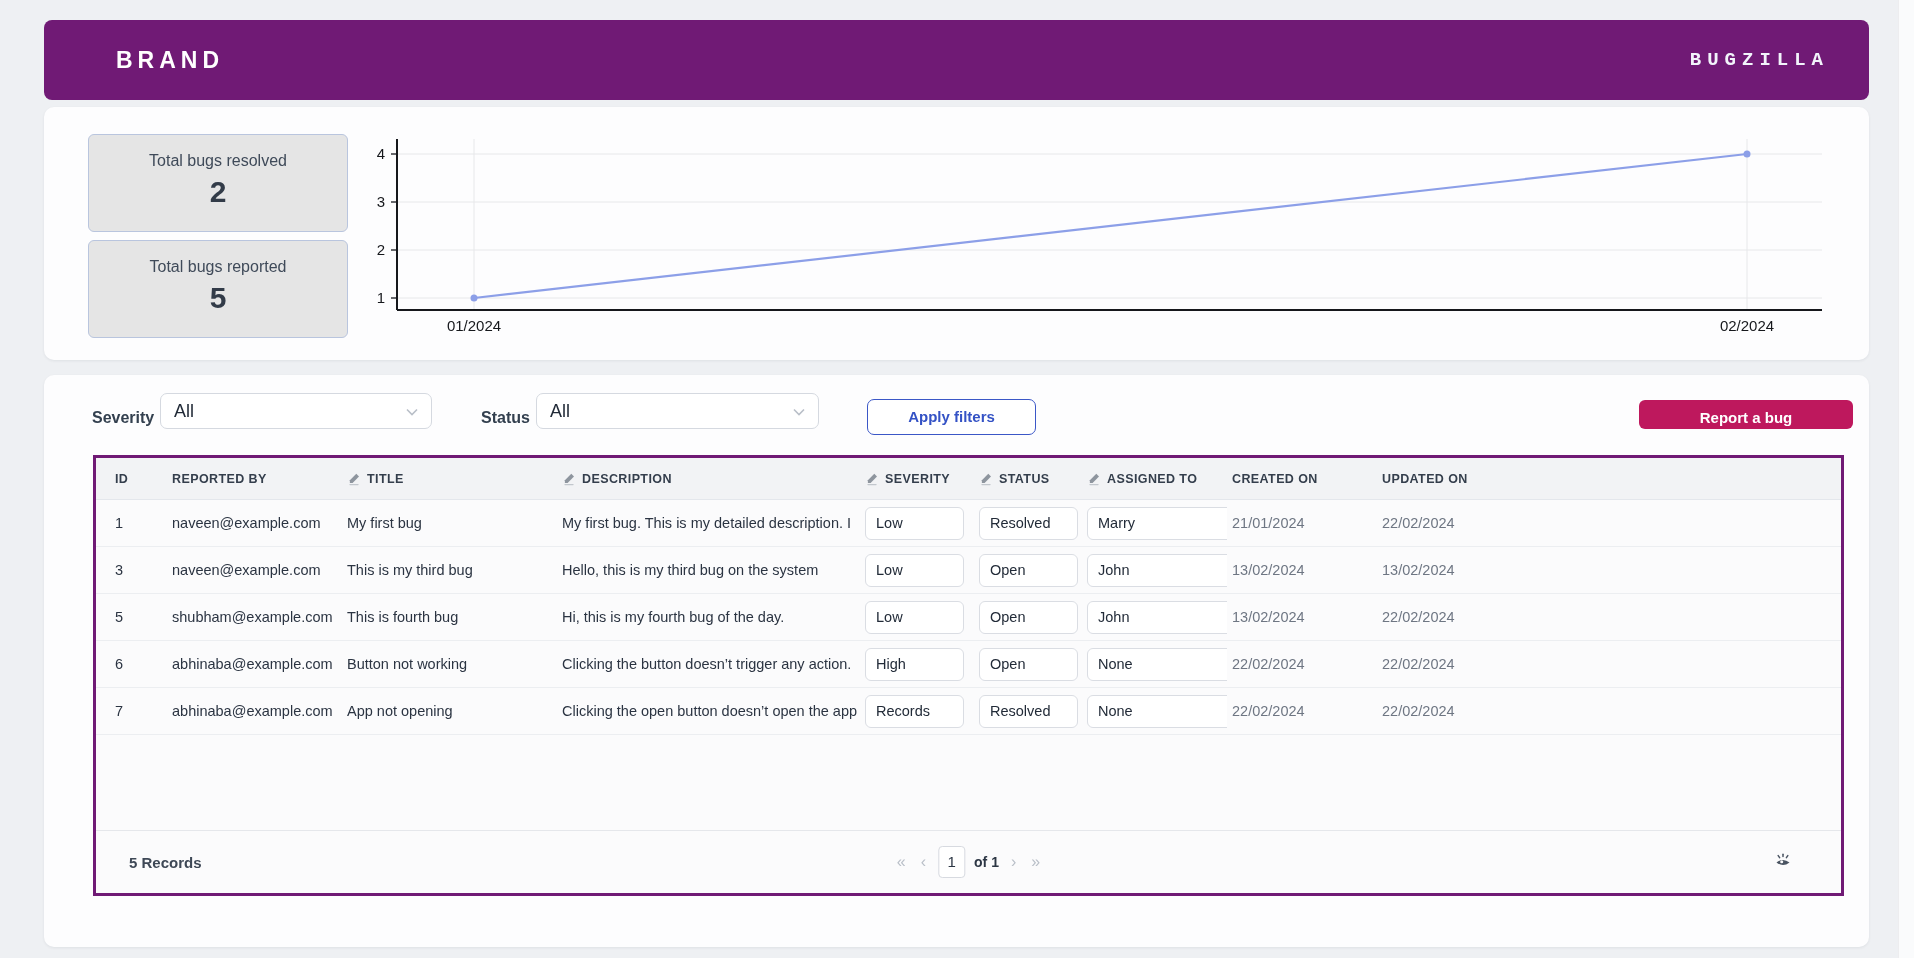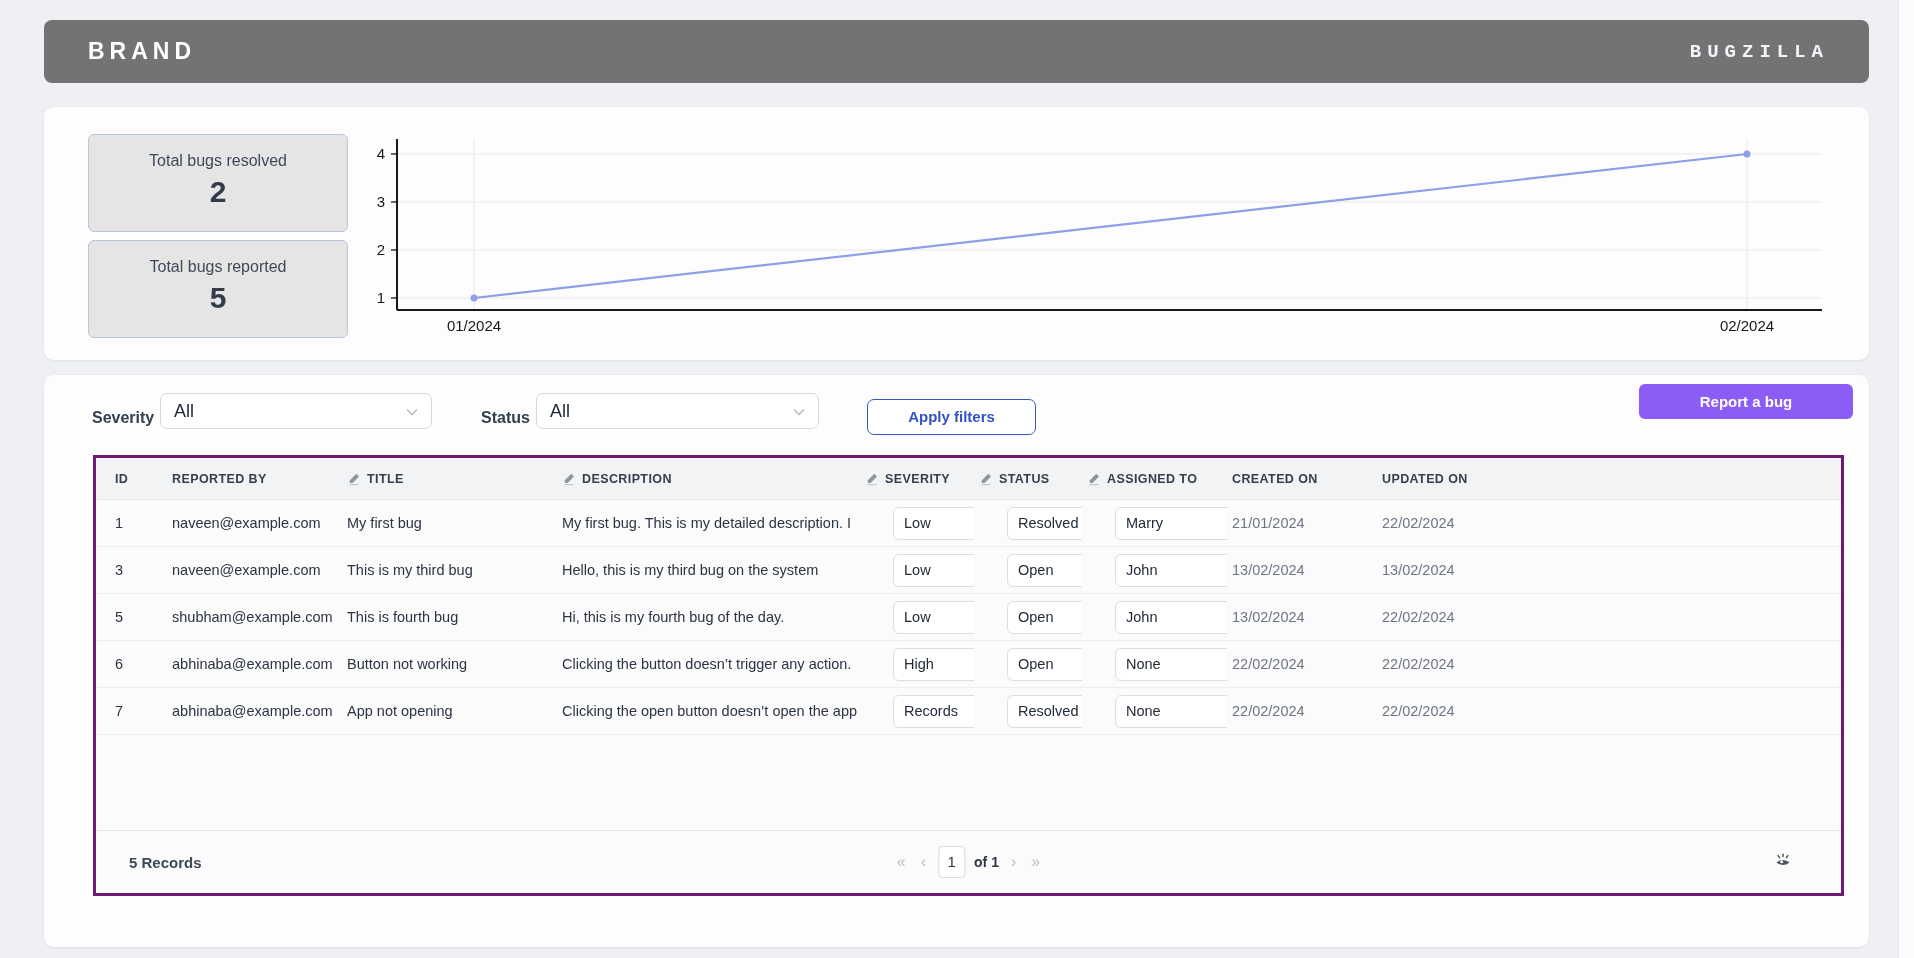--- a/index.html
+++ b/index.html
@@ -4,23 +4,23 @@
 <style>
   * { margin:0; padding:0; box-sizing:border-box; }
   html,body { width:1914px; height:958px; overflow:hidden; background:#eef0f3;
     font-family:"Liberation Sans", sans-serif; }
 
   
   .scroll-track { position:absolute; top:0; right:0; width:16px; height:958px;
     background:#fafbfc; border-left:1px solid #ededef; }
 
   
-  .appbar { position:absolute; left:44px; top:20px; width:1825px; height:63px;
-    background:#737373; border-radius:8px; display:flex; align-items:center;
-    justify-content:space-between; padding:0 40px 0 44px; }
+  .appbar { position:absolute; left:44px; top:20px; width:1825px; height:80px;
+    background:#701a75; border-radius:8px; display:flex; align-items:center;
+    justify-content:space-between; padding:0 40px 0 72px; }
   .brand { color:#fff; font-size:23px; font-weight:800; letter-spacing:5px; }
   .appname { color:#f2f4fb; font-family:"Liberation Mono", monospace;
     font-size:19px; font-weight:700; letter-spacing:6px; }
 
   
   .panel { position:absolute; background:#fdfdfe; border-radius:10px;
     box-shadow:0 1px 3px rgba(16,24,40,.07); }
   .panel-top { left:44px; top:107px; width:1825px; height:253px; }
 
   .stat-card { position:absolute; left:44px; width:260px; height:98px;
@@ -44,43 +44,43 @@
   .select { position:absolute; top:18px; height:36px; background:#fff;
     border:1px solid #d5d9e0; border-radius:7px; font-size:18px; color:#222b38;
     display:flex; align-items:center; padding-left:13px; cursor:pointer; }
   .select-severity { left:116px; width:272px; }
   .select-status { left:492px; width:283px; }
   .select .chev { position:absolute; right:13px; top:14px; }
 
   .btn-apply { position:absolute; left:823px; top:24px; width:169px; height:36px;
     background:#fff; border:1px solid #3b57c7; border-radius:7px; color:#3452c5;
     font-size:15px; font-weight:700; text-align:center; line-height:34px; cursor:pointer; }
-  .btn-report { position:absolute; left:1595px; top:9px; width:214px; height:35px;
-    background:#8b5cf6; border:none; border-radius:6px; color:#fff;
+  .btn-report { position:absolute; left:1595px; top:25px; width:214px; height:29px;
+    background:#be185d; border:none; border-radius:6px; color:#fff;
     font-size:15px; font-weight:700; text-align:center; line-height:35px; cursor:pointer; }
 
   
   .table-wrap { position:absolute; left:49px; top:80px; width:1751px; height:441px;
     background:#fbfbfc; border:3px solid #701a75; border-radius:0; overflow:hidden; }
   .grid-row { display:grid;
     grid-template-columns:71px 175px 215px 303px 114px 108px 145px 150px 1fr; }
   .thead { height:42px; background:#f2f3f5; border-bottom:1px solid #e4e7ec; }
   .th { display:flex; align-items:center; gap:6px; font-size:12.5px; font-weight:700;
     color:#343e4c; letter-spacing:.4px; padding-left:5px; }
   .th.first { padding-left:19px; }
   .pencil { width:14px; height:14px; flex:0 0 auto; }
 
   .tr { height:47px; border-bottom:1px solid #eceef1; align-items:center; }
   .td { font-size:14.5px; color:#2b3442; padding-left:5px; overflow:hidden; white-space:nowrap; }
   .td-id { padding-left:19px; }
   .td-date { color:#6e7683; }
   .td-boxcell { padding-left:5px; }
   .cellbox { height:33px; background:#fff; border:1px solid #dadde3; border-radius:6px;
     font-size:14.5px; color:#222b38; display:flex; align-items:center; padding-left:10px;
-    overflow:hidden; white-space:nowrap; cursor:text;margin-left:28px; }
+    overflow:hidden; white-space:nowrap; cursor:text; }
   .cellbox.sev { width:99px; } .cellbox.stat { width:99px; } .cellbox.asg { width:150px; }
 
   
   .tfoot { position:absolute; left:0; bottom:0; width:100%; height:63px;
     border-top:1px solid #e5e7eb; display:flex; align-items:center; }
   .records { position:absolute; left:33px; font-size:15px; font-weight:700; color:#3e4856; }
   .pagination { position:absolute; left:50%; transform:translateX(-50%);
     display:flex; align-items:center; gap:9px; }
   .pg-arrow { color:#b9bfc8; font-size:16px; cursor:pointer; padding:0 3px; }
   .pg-box { width:27px; height:32px; background:#fff; border:1px solid #d7dae0;

